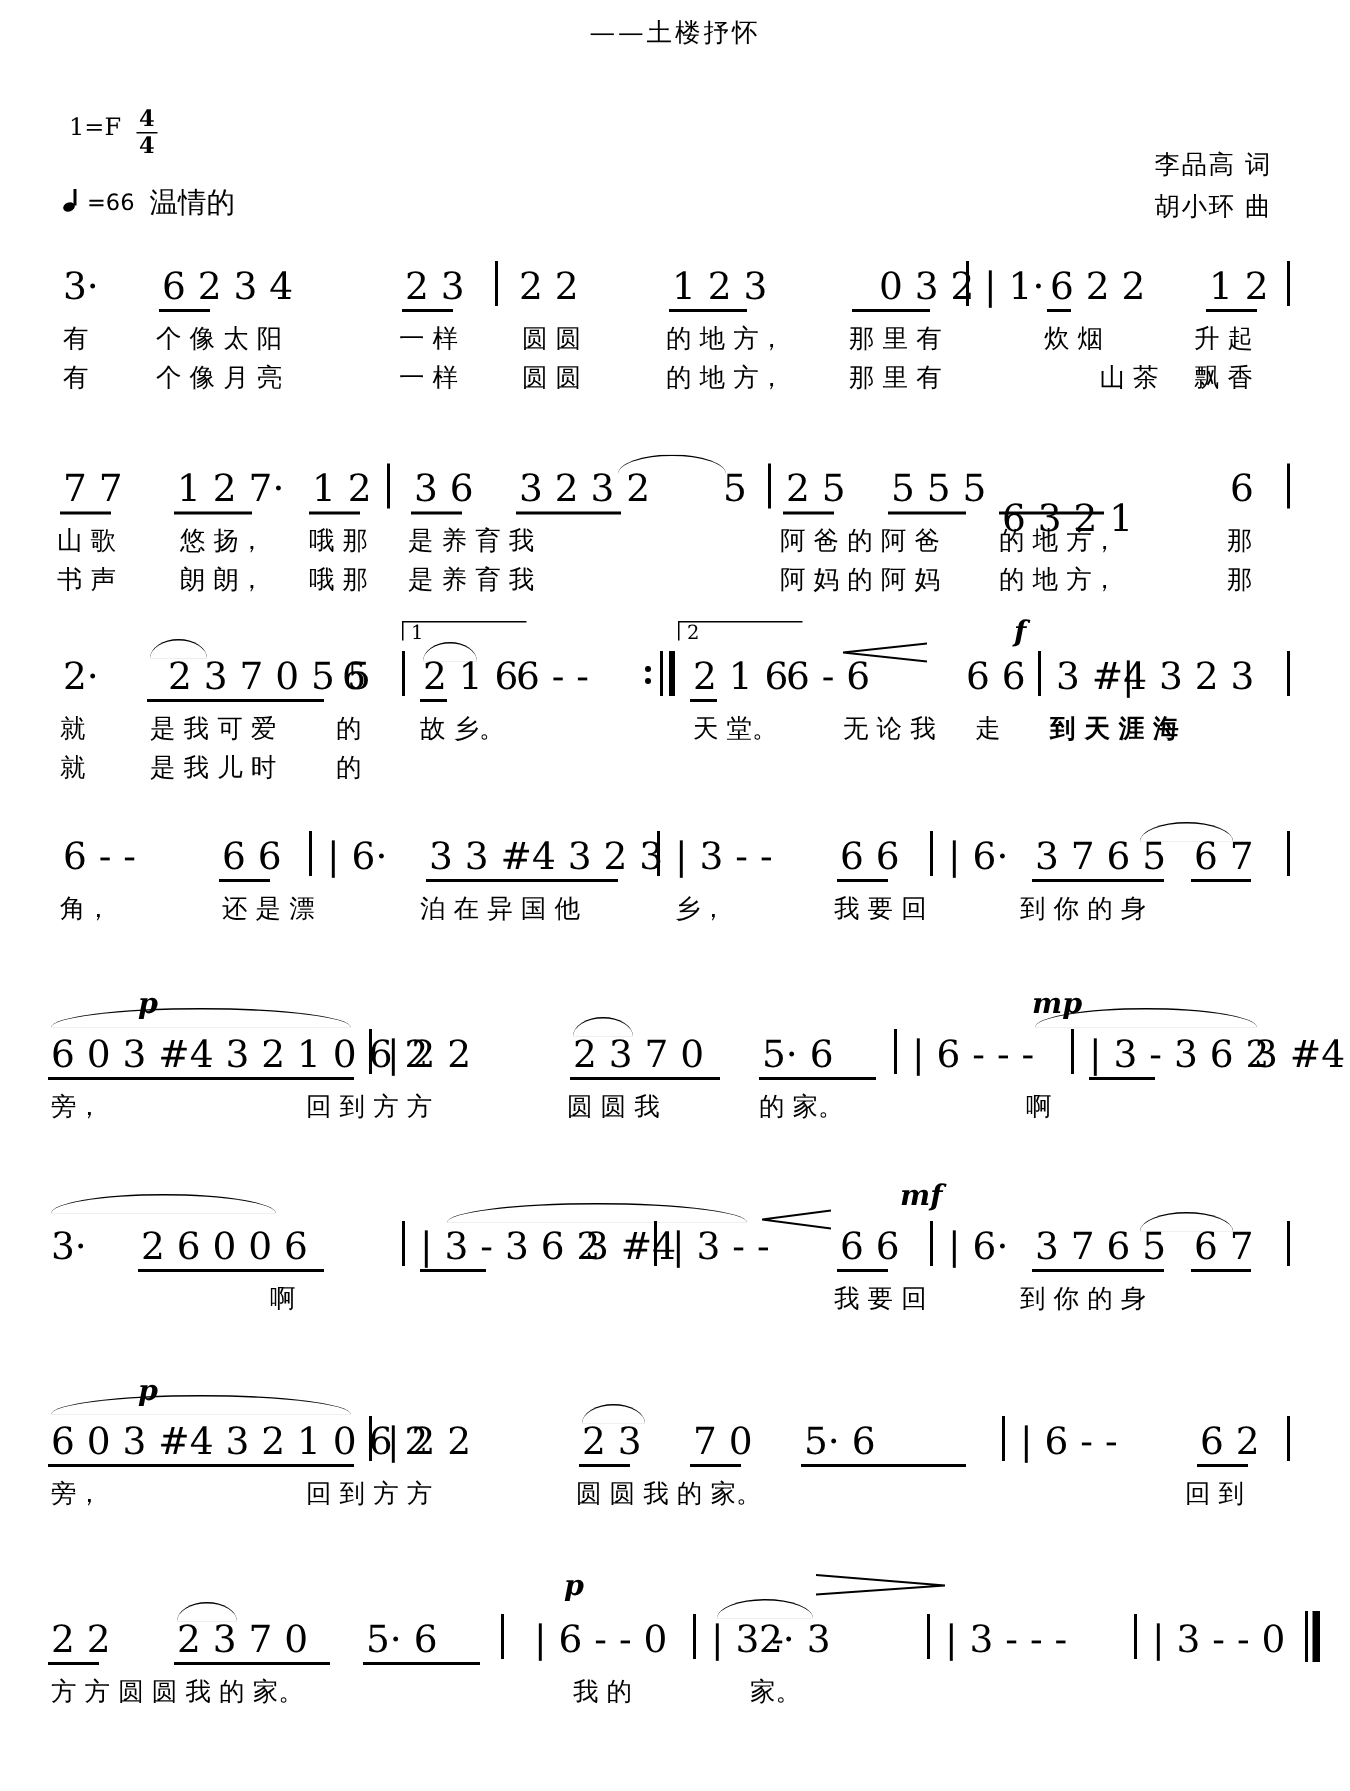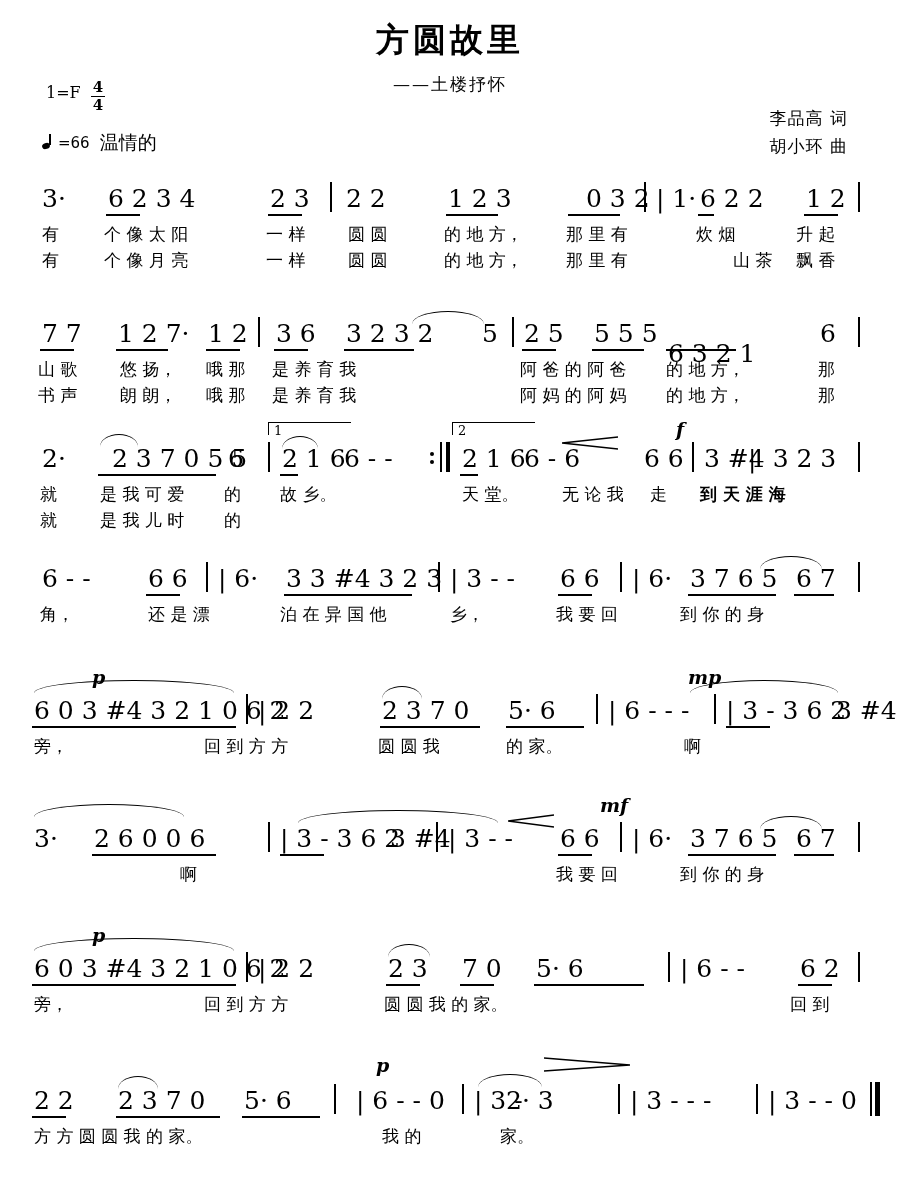--- a/index.html
+++ b/index.html
@@ -220,21 +220,20 @@
     position: absolute;
     height: 12px;
   }
   .hairpin svg { display: block; }
 </style>
 </head>
 <body>
 
 <div class="sheet">
 
-  <div class="title">方圆故里</div>
   <div class="subtitle">——土楼抒怀</div>
 
   <div class="meta-left">
     <div class="keysig">
       <span class="key">1=F</span>
       <span class="timesig">
         <span>4</span>
         <span>4</span>
       </span>
     </div>

